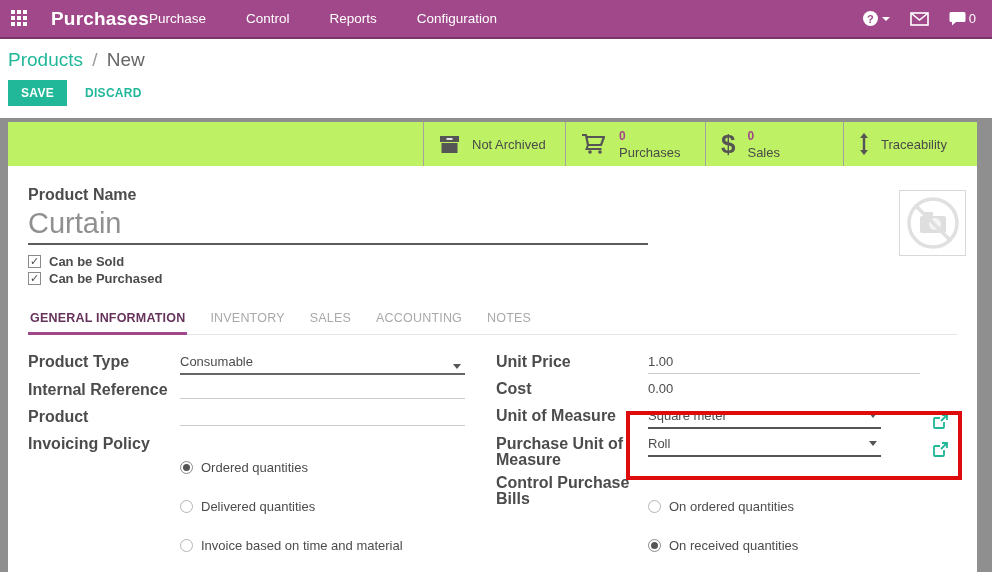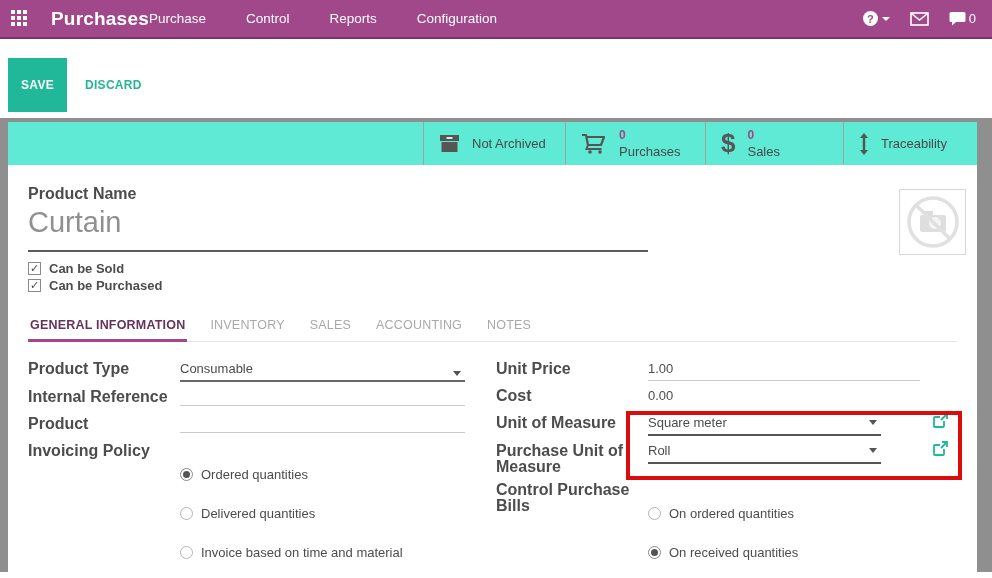--- a/index.html
+++ b/index.html
@@ -27,40 +27,40 @@
   .chat-wrap { display:flex; align-items:center; gap:3px; color:#fff; font-size:13px; cursor:pointer; }
 
   
   .control-panel { padding:10px 8px 0 8px; height:79px; background:#fff; }
   .breadcrumb { font-size:19px; }
   .breadcrumb .parent { color:#21b799; cursor:pointer; }
   .breadcrumb .sep { color:#9a9a9a; margin:0 4px; }
   .breadcrumb .current { color:#666; }
   .cp-buttons { margin-top:9px; display:flex; align-items:center; }
   .btn-save { background:#21b799; color:#fff; font-size:12px; font-weight:bold;
-              border:none; padding:20px 13px; cursor:pointer; letter-spacing:.3px; }
+              border:none; padding:6px 13px; cursor:pointer; letter-spacing:.3px; }
   .btn-discard { background:none; border:none; color:#21b799; font-size:12px;
                  font-weight:bold; margin-left:18px; cursor:pointer; letter-spacing:.3px; }
 
   
   .frame { height:454px; background:#8f8f8f; padding:4px 15px 0 8px;
            display:flex; flex-direction:column; }
-  .statusband { height:44px; background:#5eead4; display:flex; justify-content:flex-end; }
+  .statusband { height:44px; background:#bef264; display:flex; justify-content:flex-end; }
   .stat-btn { display:flex; align-items:center; border-left:1px solid #a2a2a2;
               padding-left:15px; cursor:pointer; }
   .stat-btn .s-icon { margin-right:12px; display:flex; align-items:center; }
   .stat-label { font-size:13px; color:#4a4a4a; }
   .stat-stack { line-height:15px; }
   .stat-value { font-size:12px; font-weight:bold; color:#a04889; display:block; }
   .dollar-glyph { font-size:26px; font-weight:bold; color:#555; }
 
   .sheet { flex:1; background:#fff; position:relative; padding:20px 20px 0 20px; }
 
   .name-label { font-size:16px; font-weight:bold; color:#4c4c4c; }
-  .name-box { width:620px; border-bottom:2px solid #5c5c5c; padding-bottom:12px; margin-top:3px; }
+  .name-box { width:620px; border-bottom:2px solid #5c5c5c; padding-bottom:4px; margin-top:3px; }
   .name-value { font-size:29px; color:#909090; line-height:32px; }
   .checks { margin-top:8px; }
   .check-row { display:flex; align-items:center; height:17px; cursor:pointer; }
   .checkbox { width:13px; height:13px; border:1px solid #8a8a8a; background:#fff;
               display:flex; align-items:center; justify-content:center;
               font-size:11px; color:#4c4c4c; line-height:11px; }
   .check-row label { font-size:13px; font-weight:bold; margin-left:8px; cursor:pointer; }
 
   .avatar-box { position:absolute; top:24px; right:11px; width:67px; height:66px;
                 border:1px solid #d8d8d8; background:#fff; display:flex;
@@ -77,21 +77,21 @@
             padding-top:2px; line-height:16px; }
   .fval { font-size:13px; color:#4c4c4c; }
   .select-line { width:285px; display:flex; align-items:flex-end; justify-content:space-between;
                  border-bottom:2px solid #666; padding-bottom:4px; padding-top:2px; cursor:pointer; }
   .caret-gray { width:0; height:0; border-left:4px solid transparent;
                 border-right:4px solid transparent; border-top:5px solid #555; margin-right:4px; }
   .input-empty { width:285px; height:19px; border-bottom:1px solid #ccc; cursor:text; }
   .num-line { width:272px; padding-top:2px; padding-bottom:4px; cursor:text; }
   .num-line.underlined { border-bottom:1px solid #ccc; }
 
-  .uom-row { display:flex; align-items:flex-start; width:300px;gap:43px; }
+  .uom-row { display:flex; align-items:flex-end; width:300px;gap:43px; }
   .uom-line { flex:1; display:flex; align-items:center; justify-content:space-between;
               border-bottom:2px solid #555; padding:2px 0 4px 0; cursor:pointer; }
   .ext-icon { margin-left:9px; cursor:pointer; display:flex; }
 
   .radio-group { padding-top:2px; }
   .radio-row { display:flex; align-items:center; margin-bottom:7px; cursor:pointer;margin-top:24px; }
   .radio { width:13px; height:13px; border-radius:50%; border:1px solid #b5b5b5;
            background:#fff; flex:none; display:flex; align-items:center; justify-content:center; }
   .radio.sel { border-color:#8a8a8a; }
   .radio.sel::after { content:""; width:7px; height:7px; border-radius:50%; background:#555; }
@@ -138,20 +138,25 @@
       <div class="chat-wrap">
         <svg width="17" height="15" viewBox="0 0 17 15">
           <path d="M2,1 h13 a1.5,1.5 0 0 1 1.5,1.5 v7 a1.5,1.5 0 0 1 -1.5,1.5 h-8 l-4,3.5 v-3.5 h-1 a1.5,1.5 0 0 1 -1.5,-1.5 v-7 a1.5,1.5 0 0 1 1.5,-1.5 z" fill="#fff"></path>
         </svg>
         <span>0</span>
       </div>
     </div>
   </div>
 
   <div class="control-panel">
+    <div class="breadcrumb">
+      <span class="parent">Products</span>
+      <span class="sep">/</span>
+      <span class="current">New</span>
+    </div>
     <div class="cp-buttons">
       <button class="btn-save">SAVE</button>
       <button class="btn-discard">DISCARD</button>
     </div>
   </div>
 
   <div class="frame">
 
     <div class="statusband">
       <div class="stat-btn" style="width:142px;">

